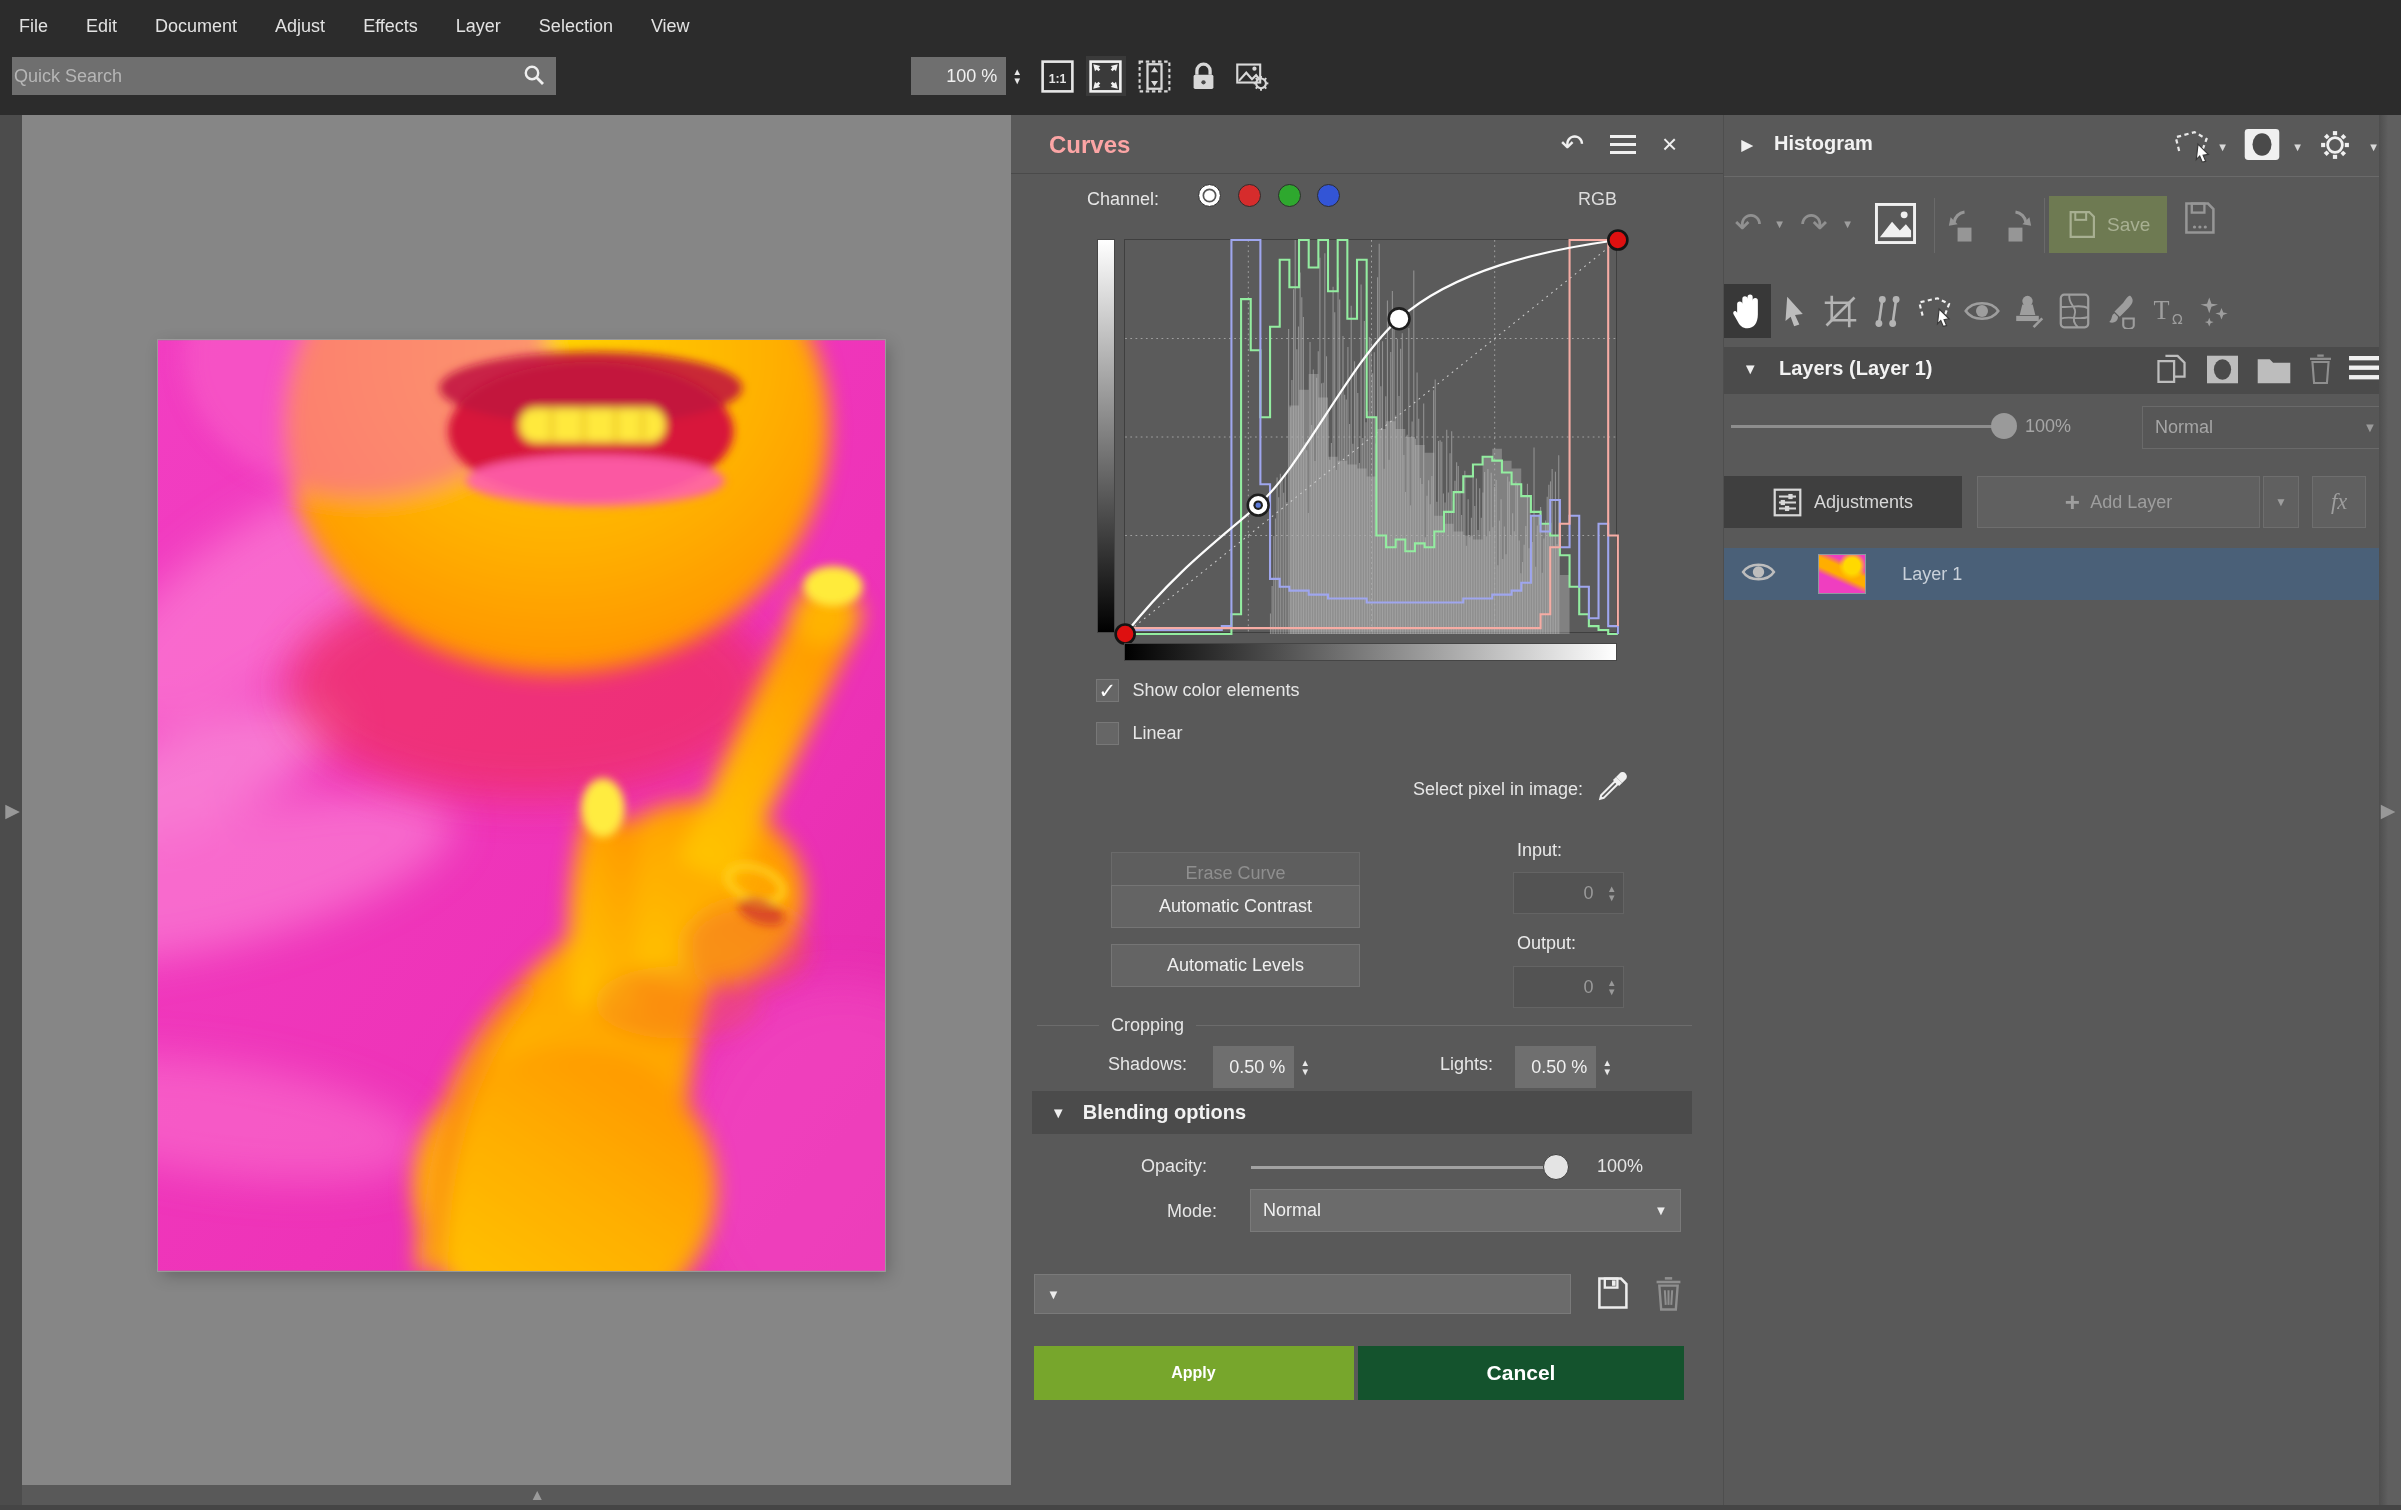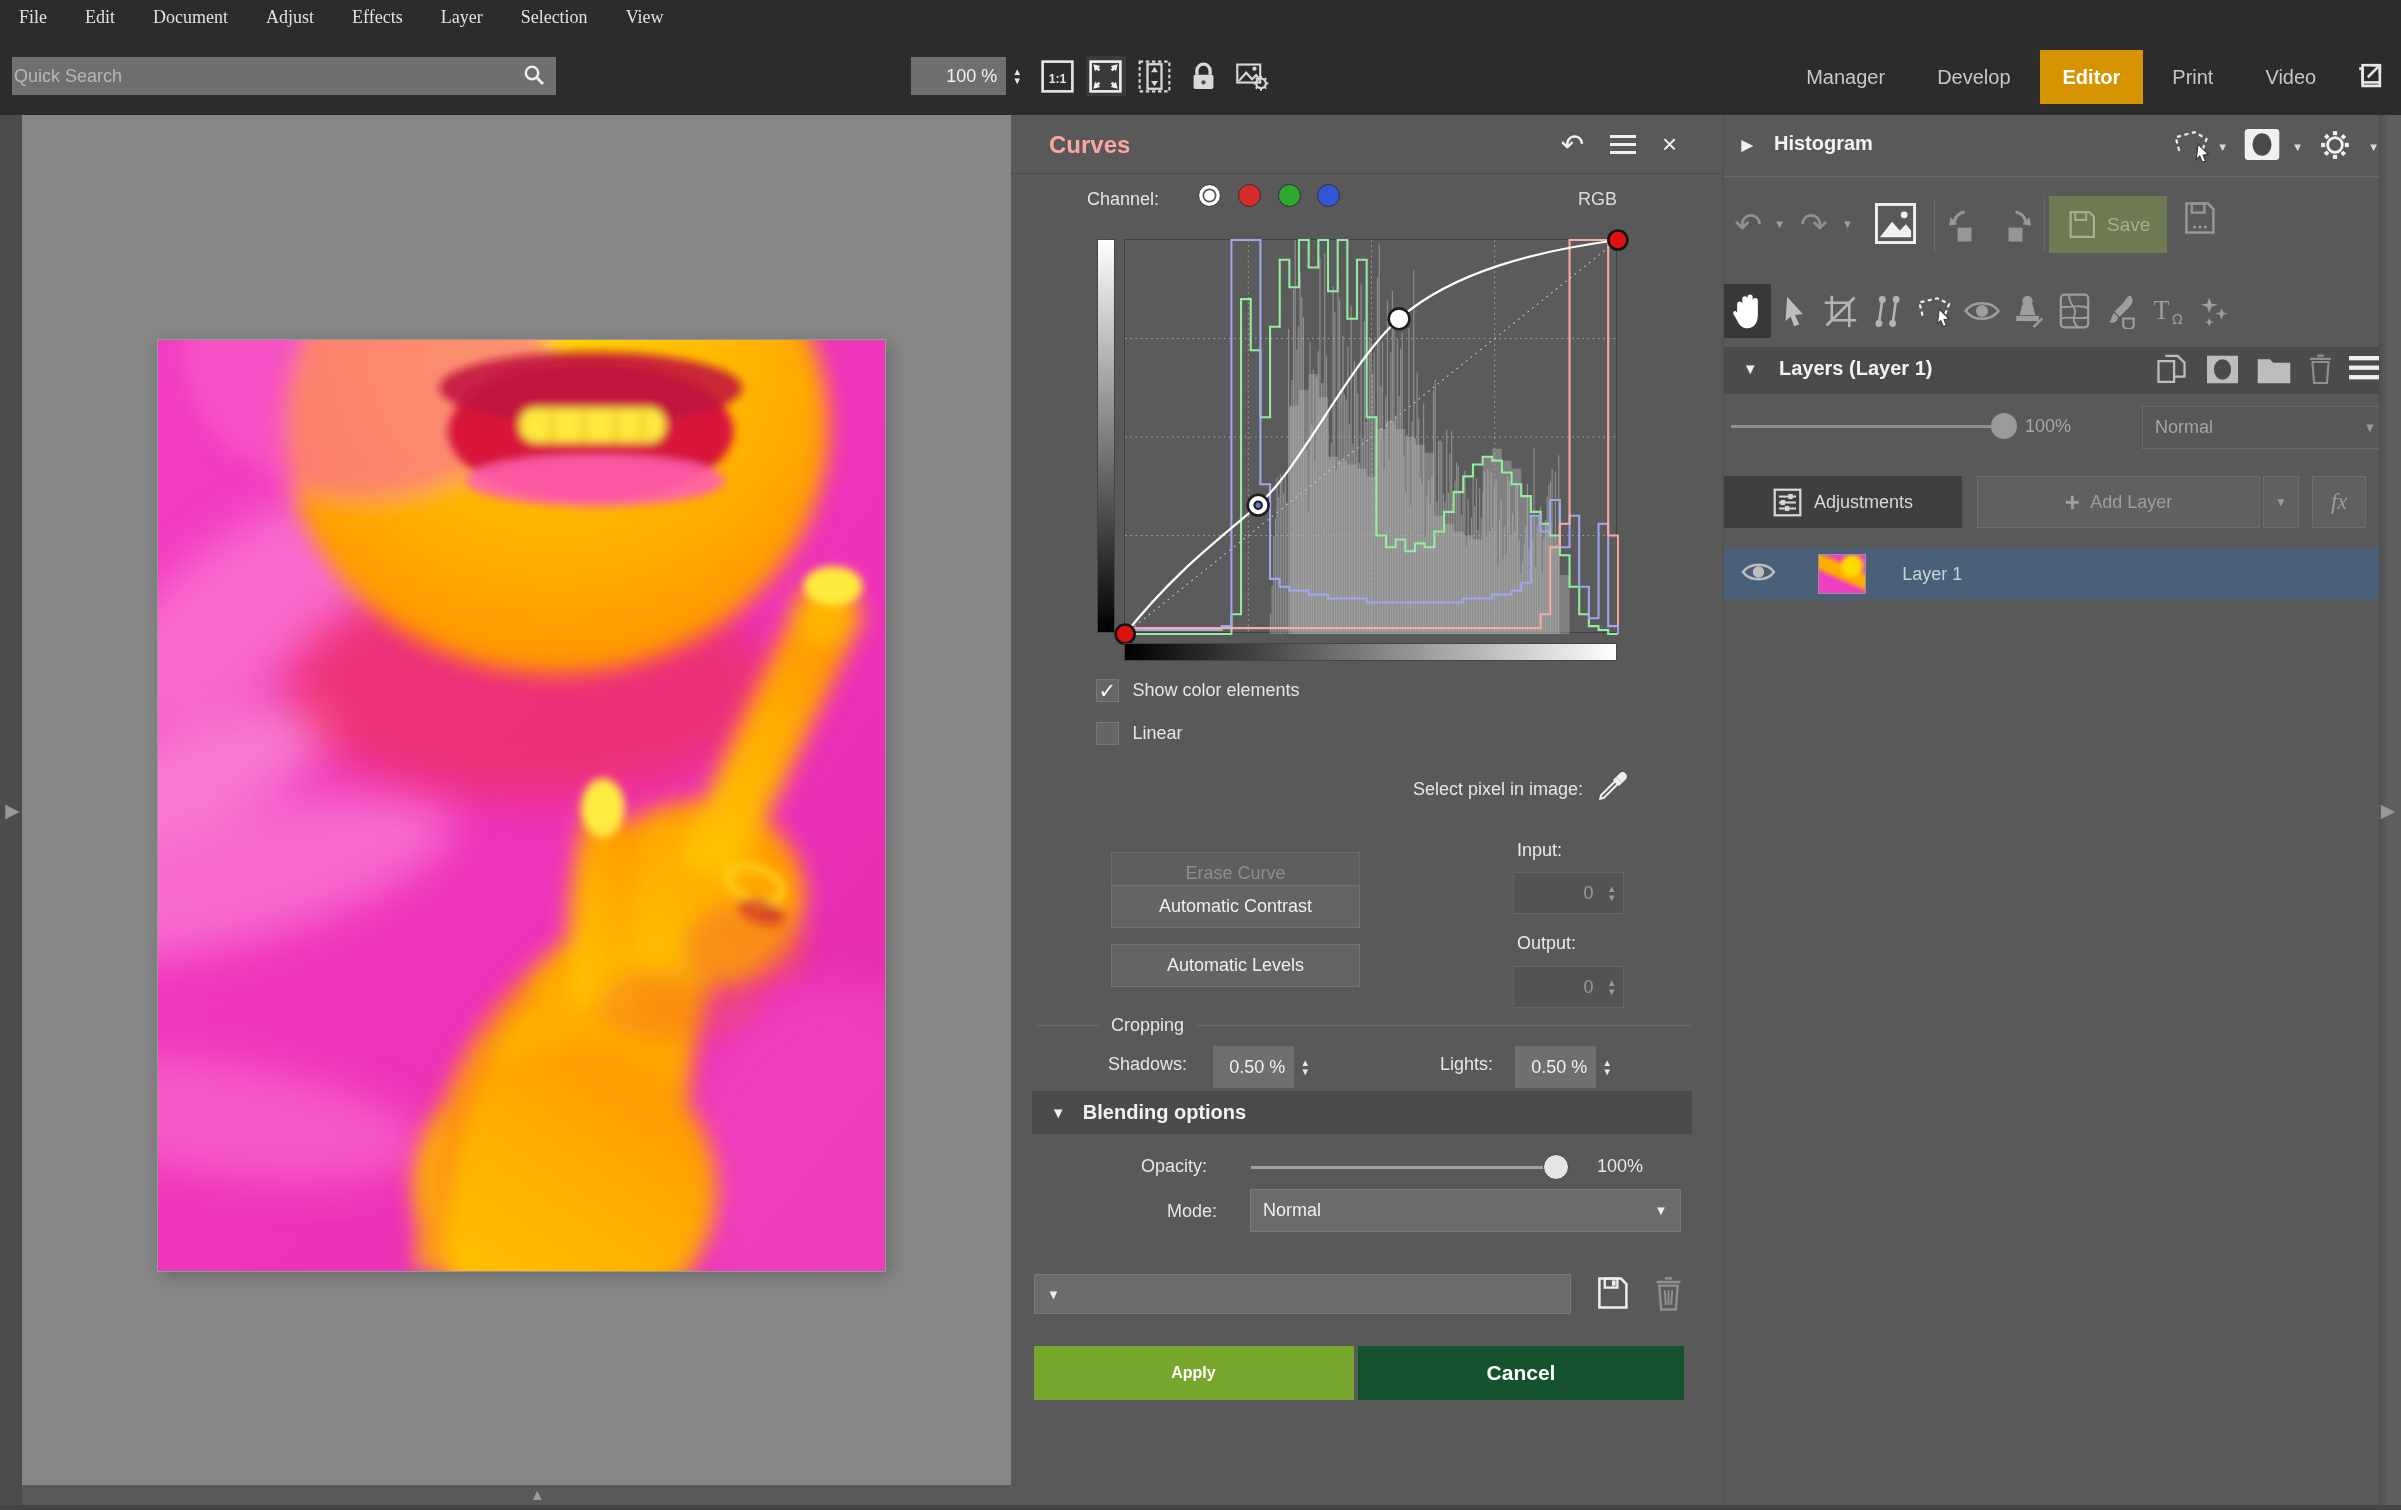--- a/index.html
+++ b/index.html
@@ -2,21 +2,21 @@
 <html style="font-size:14px"><head>
 <meta charset="utf-8">
 <style>
   * { margin:0; padding:0; box-sizing:border-box; }
   html,body { width:2401px; height:1511px; overflow:hidden; background:#595959;
               font-family:"Liberation Sans", sans-serif; color:#E4E4E4; }
   #window { position:relative; width:2401px; height:1511px; background:#595959; }
 
   
   #topbar { position:absolute; left:0; top:0; width:2401px; height:115px; background:#2C2C2C; }
-  #menubar { position:absolute; left:19px; top:7px; height:38px; display:flex; gap:38px; align-items:flex-start;font-family:Liberation Serif, serif; }
+  #menubar { position:absolute; left:19px; top:7px; height:38px; display:flex; gap:38px; align-items:center; }
   .menu-item { font-size:18px; color:#E2E2E2; cursor:default; }
   #search-box { position:absolute; left:12px; top:57px; width:544px; height:38px; background:#6F6F6F; display:flex; align-items:center; }
   #search-box input { flex:1; background:transparent; border:none; outline:none; font-size:18px; color:#E8E8E8; padding-left:2px; font-family:"Liberation Sans",sans-serif; }
   #search-box input::placeholder { color:#B6B6B6; }
   .search-ic { margin-right:10.4px; }
 
   #zoom-group { position:absolute; left:911px; top:57px; height:38px; display:flex; align-items:center; }
   #zoom-field { width:95px; height:38px; background:#6F6F6F; color:#F0F0F0; font-size:18px; text-align:right; padding:0 8.7px; line-height:38px; }
   .spinner { width:22.5px; height:38px; display:flex; flex-direction:column; justify-content:center; align-items:center; color:#E8E8E8; }
   .spinner span { font-size:9.5px; line-height:9.5px; }
@@ -228,35 +228,20 @@
                 <line x1="-6.4" y1="-6.4" x2="-4.2" y2="-4.2"></line>
                 <line x1="6.4" y1="6.4" x2="4.2" y2="4.2"></line>
                 <line x1="-6.4" y1="6.4" x2="-4.2" y2="4.2"></line>
                 <line x1="6.4" y1="-6.4" x2="4.2" y2="-4.2"></line>
               </g>
             </g>
           </svg>
       </div>
     </div>
 
-    <div id="tabs">
-      <span class="tab">Manager</span>
-      <span class="tab">Develop</span>
-      <span class="tab active">Editor</span>
-      <span class="tab">Print</span>
-      <span class="tab">Video</span>
-      <span class="ext-btn">
-        <svg width="31" height="31" viewBox="0 0 36 36">
-            <path d="M6 10 H10 V30 H30 V26" fill="none" stroke="#E8E8E8" stroke-width="3"></path>
-            <rect x="10" y="6" width="20" height="20" fill="none" stroke="#E8E8E8" stroke-width="3"></rect>
-            <line x1="16" y1="20" x2="28" y2="8" stroke="#E8E8E8" stroke-width="3"></line>
-            <path d="M20 6 h10 v10" fill="none" stroke="#E8E8E8" stroke-width="3"></path>
-          </svg>
-      </span>
-    </div>
   </header>
 
   <div id="left-strip">
     <span class="edge-arrow" style="left:5.2px; top:684px;">▶</span>
   </div>
 
   <div id="canvas">
     <div id="photo">
       <svg width="727" height="931" viewBox="0 0 840 1075">
         <defs>

